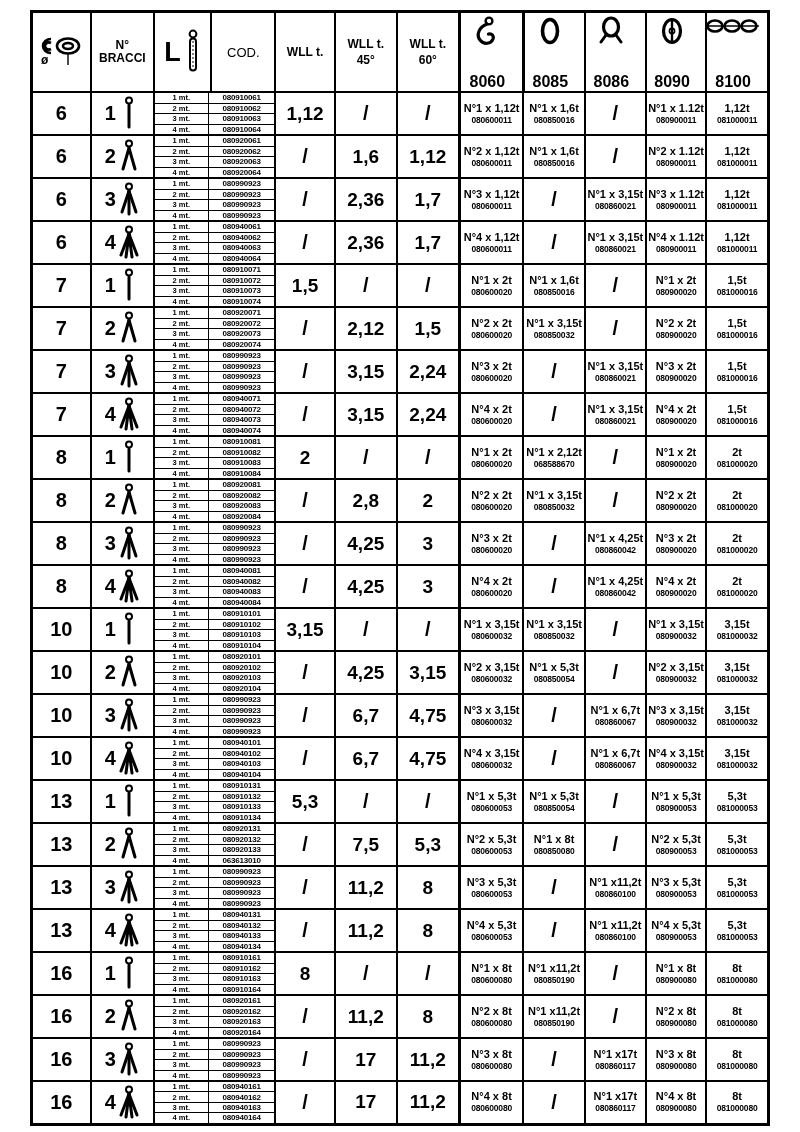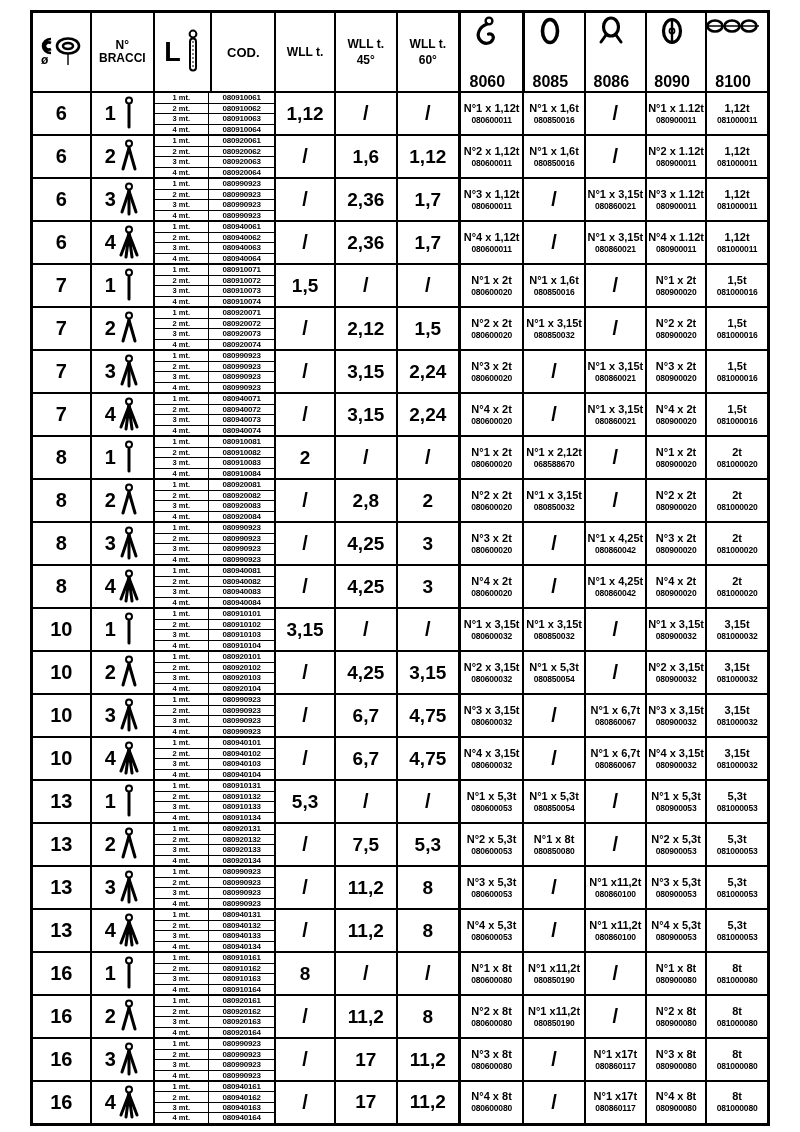--- a/index.html
+++ b/index.html
@@ -14,21 +14,21 @@
   colgroup col.c-wll{width:58px} colgroup col.c-w45{width:61px} colgroup col.c-w60{width:61px}
   colgroup col.c-80{width:63px} colgroup col.c-85{width:60px} colgroup col.c-86{width:60px}
   colgroup col.c-90{width:59px} colgroup col.c-81{width:61px}
 
   tr.title-row td { height:25px; }
   .doc-title { font-size:11.5px; font-weight:bold; letter-spacing:0.1px; }
   .componenti { font-size:18px; font-weight:bold; letter-spacing:1px; border-left:3px solid #000; }
 
   tr.colhead-row td { height:50px; }
   .hd-small { font-size:12px; font-weight:bold; line-height:13px; }
-  .hd-cod { font-size:13px; font-weight:bold;border-radius:17px; }
+  .hd-cod { font-size:13px; font-weight:normal;border-radius:17px; }
   .hd-wll { font-size:12px; font-weight:bold; line-height:16px; }
   .hd-L { font-size:27px; font-weight:bold; }
   .l-wrap { display:flex; align-items:center; justify-content:center; gap:4px; }
   .comp-head { display:flex; flex-direction:column; align-items:center; justify-content:space-between; padding:3px 8px 1px 0; height:100%;gap:28px; }
   .comp-num { font-size:16px; font-weight:bold; line-height:16px; }
   .comp-start { border-left:3px solid #000 !important; }
 
   tr.group-row { height:43px; }
   .dia-cell { font-size:20px; font-weight:bold; }
   .leg-cell .leg-wrap { display:flex; align-items:center; justify-content:center; gap:2px; }
@@ -1060,21 +1060,21 @@
           </td>
           <td colspan="2" class="lencod-cell">
             <div class="subgrid">
               <div class="sub len">1 mt.</div>
               <div class="sub code">080920131</div>
               <div class="sub len bt">2 mt.</div>
               <div class="sub code bt">080920132</div>
               <div class="sub len bt">3 mt.</div>
               <div class="sub code bt">080920133</div>
               <div class="sub len bt">4 mt.</div>
-              <div class="sub code bt">080920134</div>
+              <div class="sub code bt">063613010</div>
             </div>
           </td>
           <td class="slash">/</td>
           <td class="wll-cell">7,5</td>
           <td class="wll-cell">5,3</td>
           <td class="comp-cell comp-start">
             <div class="l1">N°2 x 5,3t</div>
             <div class="l2">080600053</div>
           </td>
           <td class="comp-cell">

